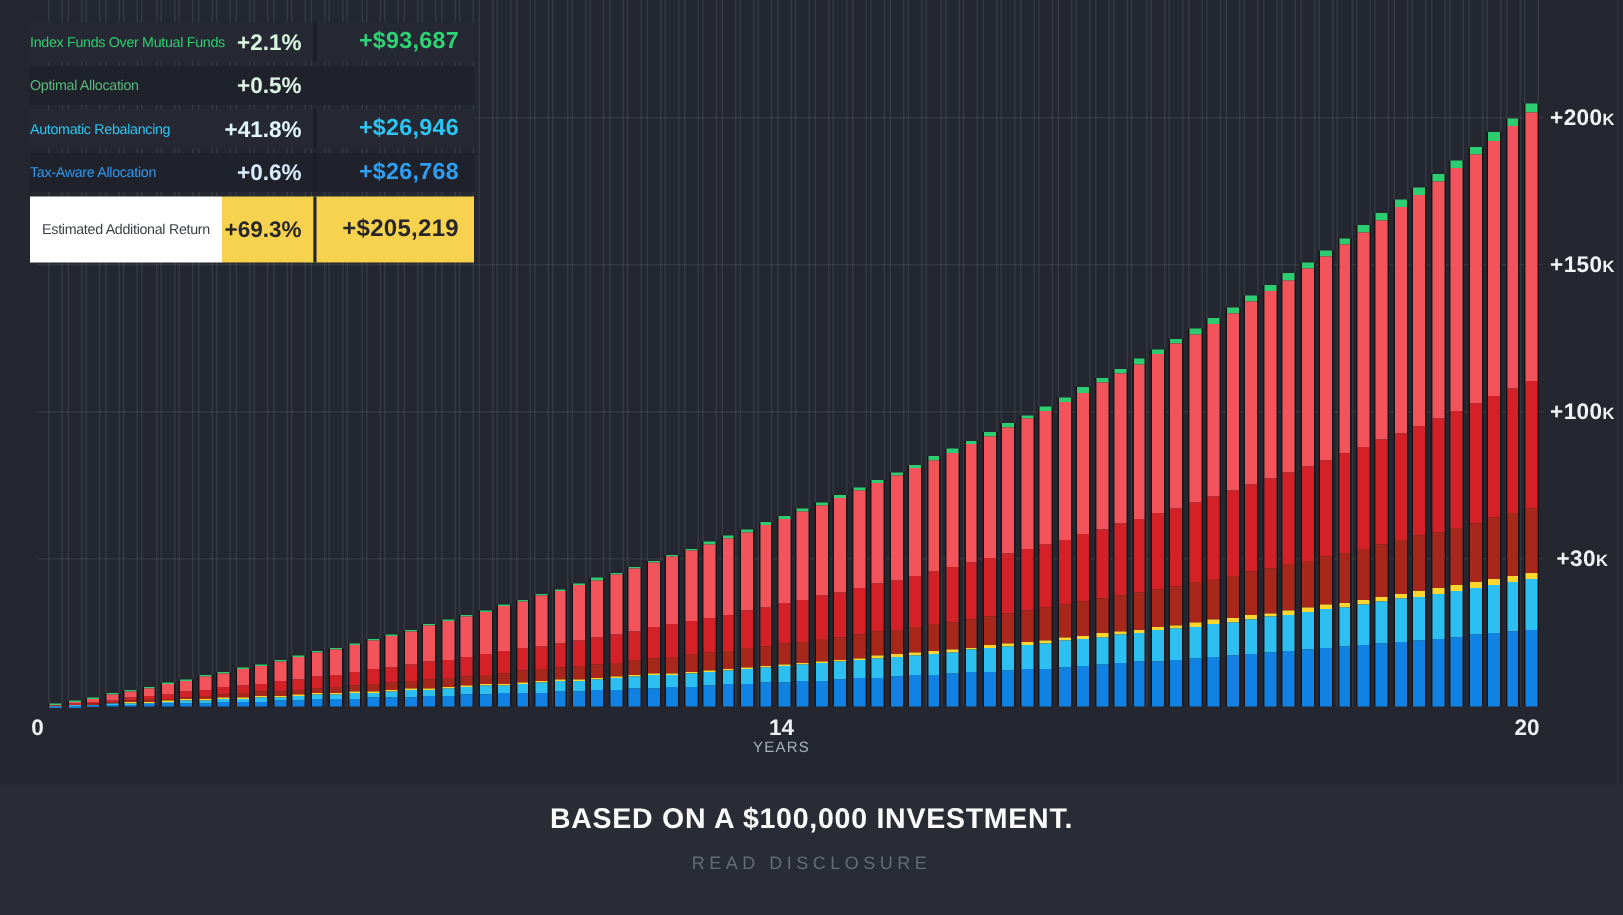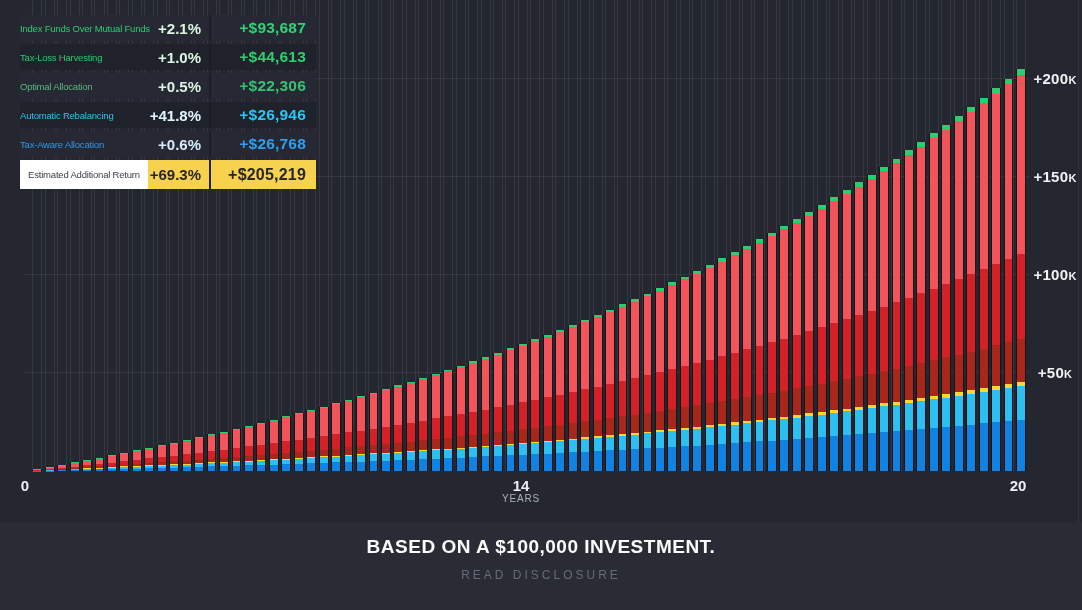--- a/index.html
+++ b/index.html
@@ -43,21 +43,21 @@
   .legend { position:absolute; left:20px; top:12px; width:296px; }
   .legend-title { height:45px; background:#262a33; display:flex; align-items:center; padding-left:13px;
                   font-size:19px; font-weight:400; letter-spacing:1.5px; color:#f4f5f7; margin-bottom:2px; }
   .legend-row { height:26px; margin-top:3px; display:grid; grid-template-columns:128px 61px 107px; align-items:center; }
   .legend-row:nth-child(odd) { background:#262933; }
   .legend-row:nth-child(even) { background:#1f222b; }
   .cell-label { font-size:9.5px; letter-spacing:-0.2px; white-space:nowrap; overflow:visible; }
   .cell-pct { text-align:right; padding-right:8px; font-size:15px; font-weight:600; }
   .cell-amt { text-align:right; padding-right:10px; font-size:15.5px; font-weight:600; letter-spacing:0.2px;
               border-left:2px solid #1a1d24; height:100%; display:flex; align-items:center; justify-content:flex-end; }
-  .total-row { height:29px; margin-top:3px; display:grid; grid-template-columns:128px 61px 107px; align-items:stretch; }
+  .total-row { height:44px; margin-top:3px; display:grid; grid-template-columns:128px 61px 107px; align-items:stretch; }
   .total-label { background:#ffffff; color:#3c3f46; font-size:9.5px; letter-spacing:-0.2px; white-space:nowrap;
                  display:flex; align-items:center; justify-content:center; }
   .total-pct { background:#f7d24e; color:#26262b; font-size:15px; font-weight:700;
                display:flex; align-items:center; justify-content:flex-end; padding-right:8px; }
   .total-amt { background:#f7d24e; color:#26262b; font-size:16px; font-weight:700; border-left:2px solid #23262e;
                display:flex; align-items:center; justify-content:flex-end; padding-right:10px; letter-spacing:0.2px; }
 
   
   .footer { position:absolute; left:0; top:523px; width:1082px; height:87px; background:#292c34; text-align:center; }
   .footer-headline { margin-top:13px; font-size:19px; font-weight:700; letter-spacing:0.5px; color:#fbfbfc; }
@@ -951,48 +951,42 @@
             <div class="seg" style="background: rgb(15, 130, 228); height: 51.15px;"></div>
           </div>
         </div>
       </div>
   </div>
 
   <div class="y-axis">
     <div class="ytick" style="bottom: 384px;"><span>+200</span><span class="k">K</span></div>
     <div class="ytick" style="bottom: 286px;"><span>+150</span><span class="k">K</span></div>
     <div class="ytick" style="bottom: 188px;"><span>+100</span><span class="k">K</span></div>
-    <div class="ytick" style="bottom: 90px;"><span>+50</span><span class="k">K</span></div>
+    <div class="ytick" style="bottom: 90px;"><span>+30</span><span class="k">K</span></div>
   </div>
 
   <div class="x-axis">
     <div class="xtick xtick-0">0</div>
     <div class="xtick xtick-10">14</div>
     <div class="xtick xtick-20">20</div>
     <div class="x-axis-title">YEARS</div>
   </div>
 
   <div class="right-edge-line"></div>
 
   <div class="legend">
     <div class="legend-rows">
       <div class="legend-row">
         <div class="cell-label" style="color: rgb(46, 204, 113);">Index Funds Over Mutual Funds</div>
         <div class="cell-pct" style="color: rgb(217, 246, 222);">+2.1%</div>
         <div class="cell-amt" style="color: rgb(46, 211, 115);">+$93,687</div>
       </div>
       <div class="legend-row">
-        <div class="cell-label" style="color: rgb(43, 201, 110);">Tax-Loss Harvesting</div>
-        <div class="cell-pct" style="color: rgb(217, 246, 222);">+1.0%</div>
-        <div class="cell-amt" style="color: rgb(43, 208, 111);">+$44,613</div>
-      </div>
-      <div class="legend-row">
         <div class="cell-label" style="color: rgb(91, 183, 127);">Optimal Allocation</div>
         <div class="cell-pct" style="color: rgb(220, 242, 226);">+0.5%</div>
-        <div class="cell-amt" style="color: rgb(53, 194, 116);">+$22,306</div>
       </div>
       <div class="legend-row">
         <div class="cell-label" style="color: rgb(47, 194, 239);">Automatic Rebalancing</div>
         <div class="cell-pct" style="color: rgb(226, 247, 253);">+41.8%</div>
         <div class="cell-amt" style="color: rgb(44, 198, 244);">+$26,946</div>
       </div>
       <div class="legend-row">
         <div class="cell-label" style="color: rgb(46, 151, 236);">Tax-Aware Allocation</div>
         <div class="cell-pct" style="color: rgb(217, 235, 253);">+0.6%</div>
         <div class="cell-amt" style="color: rgb(46, 159, 242);">+$26,768</div>

